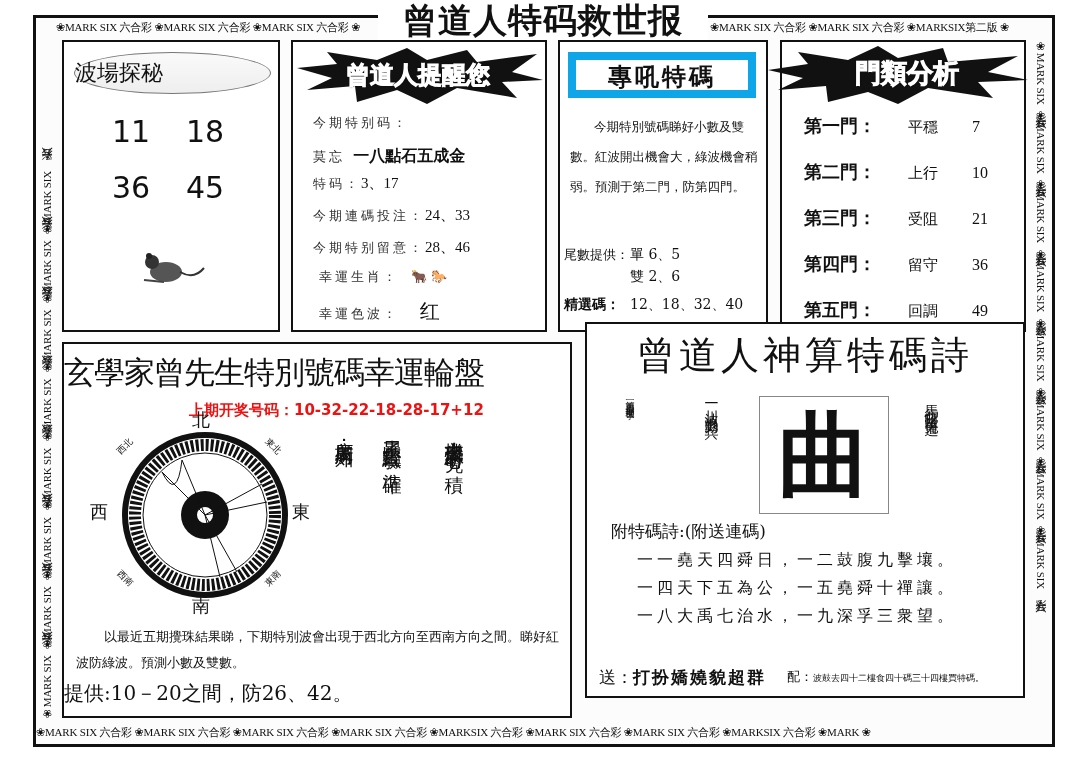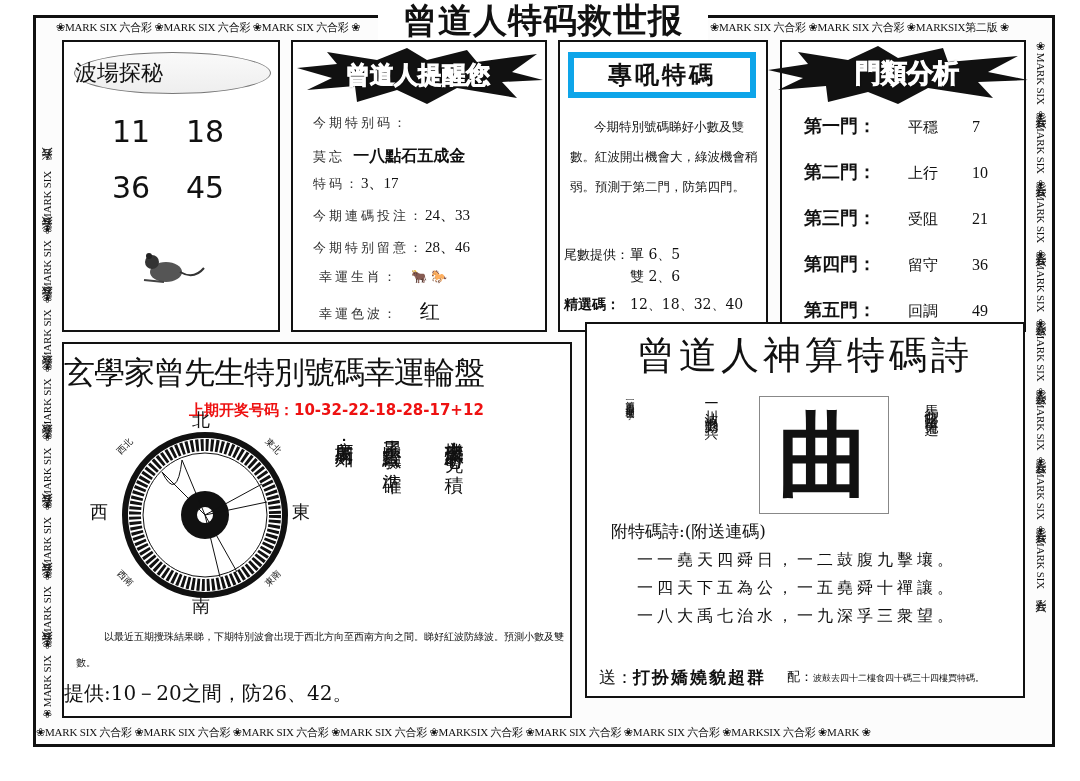--- a/index.html
+++ b/index.html
@@ -22,34 +22,34 @@
   .mouse{position:absolute;left:70px;top:200px;width:80px;height:50px;}
   
   #b2{left:291px;top:40px;width:256px;height:292px;}
   .burst{position:absolute;}
   .burst-title{position:absolute;color:#fff;font-weight:bold;text-align:center;font-family:"DejaVu Sans",sans-serif;text-shadow:0 0 2px #000;-webkit-text-stroke:1px #fff;}
   .line{position:absolute;font-size:13px;white-space:nowrap;}
   .line .lbl{color:#333;letter-spacing:3px;}
   .line .v{font-family:"Liberation Serif",serif;font-size:15px;}
   
   #b3{left:558px;top:40px;width:210px;height:292px;}
-  .blackbox{position:absolute;left:8px;top:10px;width:188px;height:46px;border:6px solid #0ea5e9;box-sizing:border-box;text-align:center;line-height:34px;font-size:24px;font-weight:bold;letter-spacing:3px;}
+  .blackbox{position:absolute;left:8px;top:10px;width:188px;height:46px;border:8px solid #0ea5e9;box-sizing:border-box;text-align:center;line-height:34px;font-size:24px;font-weight:bold;letter-spacing:3px;}
   .para{position:absolute;font-size:12.5px;line-height:30px;left:10px;width:190px;}
   
   #b4{left:780px;top:40px;width:246px;height:292px;}
   .door{position:absolute;left:22px;font-size:18px;font-weight:bold;font-family:"DejaVu Sans",sans-serif;}
   .door-name{position:absolute;left:126px;font-size:15px;}
   .door-num{position:absolute;left:190px;font-size:16px;font-family:"Liberation Serif",serif;}
   
   #b5{left:62px;top:342px;width:510px;height:376px;}
   .b5-title{position:absolute;left:0;top:8px;width:100%;font-size:31px;letter-spacing:-1px;}
   .red{position:absolute;left:125px;top:57px;color:#e11;font-weight:bold;font-family:"DejaVu Sans",sans-serif;font-size:15px;white-space:nowrap;}
   .dir{position:absolute;font-size:18px;}
   .vcol{position:absolute;writing-mode:vertical-rl;font-size:19px;line-height:22px;letter-spacing:2px;}
-  .b5-para{position:absolute;left:12px;top:280px;width:490px;font-size:10px;line-height:26px;text-indent:28px;}
+  .b5-para{position:absolute;left:12px;top:280px;width:490px;font-size:13px;line-height:26px;text-indent:28px;}
   .b5-provide{position:absolute;left:0;top:336px;width:100%;text-align:left;font-size:20px;}
   
   #b6{left:585px;top:322px;width:440px;height:376px;}
   .b6-title{position:absolute;left:0;top:6px;width:100%;text-align:center;font-size:38px;letter-spacing:4px;font-family:"DejaVu Sans",sans-serif;font-weight:300;}
   .vsmall{position:absolute;writing-mode:vertical-rl;font-size:9px;letter-spacing:1px;}
   .vmid{position:absolute;writing-mode:vertical-rl;font-size:14px;letter-spacing:3px;}
   .qu-box{position:absolute;left:172px;top:72px;width:130px;height:118px;border:1px solid #888;box-sizing:border-box;text-align:center;font-size:92px;line-height:118px;font-weight:bold;font-family:"DejaVu Sans",sans-serif;}
   .poem-head{position:absolute;left:24px;top:196px;font-size:17px;}
   .poem{position:absolute;left:50px;font-size:16px;letter-spacing:4px;white-space:nowrap;font-family:"DejaVu Sans",sans-serif;}
   .gift{position:absolute;left:12px;top:342px;font-size:17px;white-space:nowrap;}

